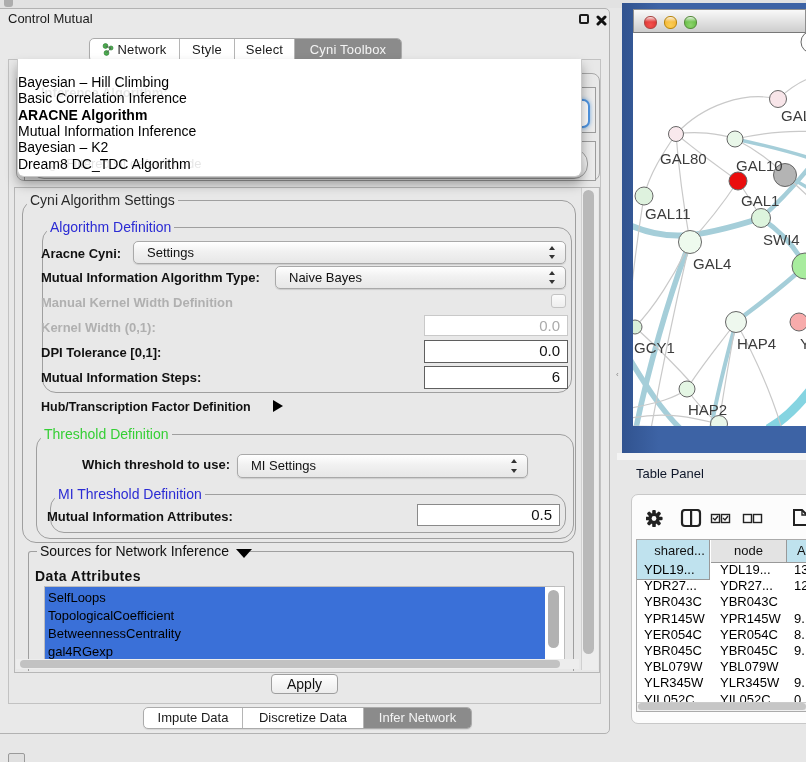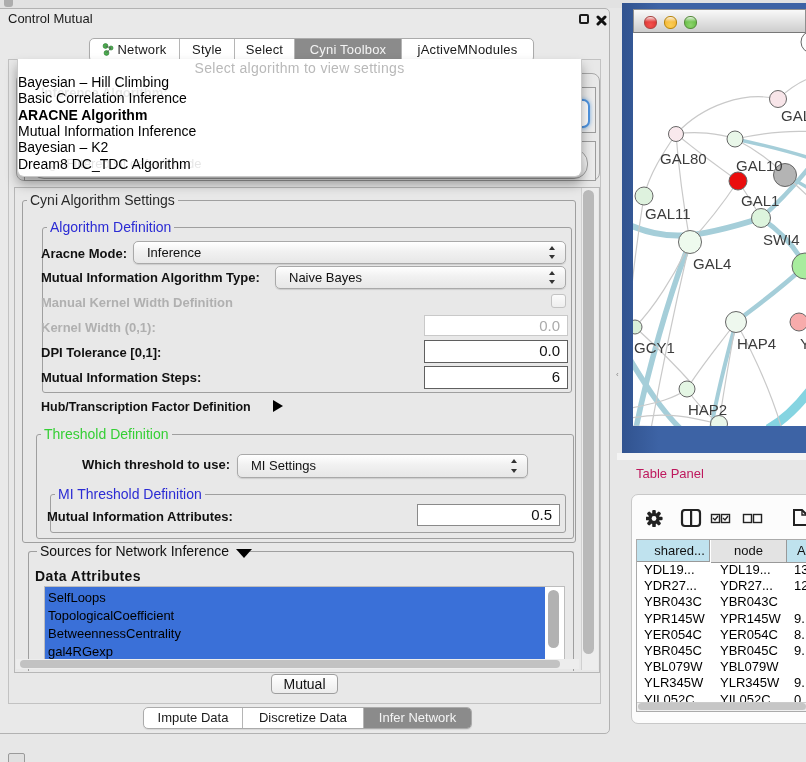--- a/index.html
+++ b/index.html
@@ -10,21 +10,21 @@
   background:linear-gradient(#ffffff,#f1f1f1 45%,#e7e7e7);box-shadow:0 1px 1px rgba(0,0,0,.12);}
 .combo .ct{position:absolute;left:13px;top:3px;font-size:13px;color:#111}
 .arr{position:absolute;width:0;height:0;border-left:3.5px solid transparent;border-right:3.5px solid transparent}
 .arr.up{border-bottom:4.5px solid #333}
 .arr.dn{border-top:4.5px solid #333}
 
 .tf{position:absolute;background:#fff;text-align:right;font-size:15px;padding-right:7px;box-sizing:border-box}
 .tf.en{border:1.2px solid #5f5f5f}
 .tf.dis{border:1px solid #c9c9c9;color:#ababab}
 
-.grp{position:absolute;border:1px solid #9f9f9f;border-radius:3px}
+.grp{position:absolute;border:1px solid #9f9f9f;border-radius:14px}
 .gtitle{position:absolute;top:-9px;left:4px;background:#e8e8e8;padding:0 3px;font-size:14px;white-space:nowrap}
 
 .seg{position:absolute;background:#fff;border:1px solid #ababab;border-radius:5px;display:flex;overflow:hidden;
   box-shadow:0 1px 1px rgba(0,0,0,.08)}
 .seg .s{flex:0 0 auto;text-align:center;line-height:21px;font-size:13px;color:#1a1a1a;border-right:1px solid #b5b5b5}
 .seg .s:last-child{border-right:none}
 .seg .sel{background:#8b8b8b;color:#f4f4f4}
 </style></head>
 <body>
 
@@ -46,21 +46,20 @@
 <div class="seg" style="left:89px;top:38px;height:22px;font-size:13.5px;letter-spacing:0.2px">
   <div class="s" style="width:89px"><svg width="12" height="13" style="vertical-align:-2px;margin-right:3px">
         <circle cx="3.5" cy="3" r="2.4" fill="#4caf50" stroke="#2e7d32" stroke-width="0.7"></circle>
         <circle cx="9" cy="5" r="2" fill="#4caf50" stroke="#2e7d32" stroke-width="0.7"></circle>
         <circle cx="4.5" cy="10" r="2.4" fill="#4caf50" stroke="#2e7d32" stroke-width="0.7"></circle>
         <path d="M3.5 3 L9 5 L4.5 10" fill="none" stroke="#555" stroke-width="0.8"></path>
       </svg>Network</div>
   <div class="s" style="width:54px">Style</div>
   <div class="s" style="width:59px">Select</div>
   <div class="s sel" style="width:106px">Cyni Toolbox</div>
-  <div class="s" style="width:131px">jActiveMNodules</div>
 </div>
 
 <div class="abs" style="left:16px;top:73px;width:582px;height:106px;background:#e9e9e9;border:1px solid #a8a8a8;border-radius:8px"></div>
 <div class="abs" style="left:24px;top:87px;width:570px;height:44px;background:#ececec;border:1px solid #9c9c9c"></div>
 <div class="abs" style="left:300px;top:99px;width:286px;height:25px;background:#fff;border:2.5px solid #4f94e0;border-radius:7px;box-shadow:0 0 4px #7ab2e8"></div>
 <div class="abs" style="left:24px;top:141px;width:570px;height:38px;background:#ececec;border:1px solid #9c9c9c"></div>
 <div class="abs" style="left:30px;top:149px;width:556px;height:28px;background:linear-gradient(#ffffff,#e2e2e2);border:1px solid #a0a0a0;border-radius:14px"></div>
 
 <div class="abs" style="left:14px;top:187px;width:584px;height:484px;background:#e8e8e8;border:1px solid #b7b7b7"></div>
 
@@ -68,23 +67,23 @@
 <div class="abs" style="left:583px;top:190px;width:11px;height:464px;background:#b9b9b9;border-radius:6px"></div>
 
 <div class="grp" style="left:22px;top:200px;width:552px;height:341px">
     <div class="gtitle" style="color:#2a2a2a">Cyni Algorithm Settings</div>
   </div>
 
 <div class="grp" style="left:42px;top:227px;width:528px;height:164px">
     <div class="gtitle" style="color:#2b2bd4">Algorithm Definition</div>
   </div>
 
-<div class="abs b" style="left:41px;top:246px">Aracne Mode:</div>
+<div class="abs b" style="left:41px;top:246px">Aracne Cyni:</div>
 <div class="combo" style="left:133px;top:241px;width:431px;height:21px">
-    <span class="ct">Inference</span>
+    <span class="ct">Settings</span>
   <i class="arr up" style="right:10px;top:4px"></i>
     <i class="arr dn" style="right:10px;bottom:4px"></i>
   </div>
 
 <div class="abs b" style="left:41px;top:270px">Mutual Information Algorithm Type:</div>
 <div class="combo" style="left:275px;top:266px;width:289px;height:21px">
     <span class="ct" style="left:13px">Naive Bayes</span>
   <i class="arr up" style="right:10px;top:4px"></i>
     <i class="arr dn" style="right:10px;bottom:4px"></i>
   </div>
@@ -127,21 +126,21 @@
 <div class="abs b" style="left:35px;top:568px;font-size:14px;letter-spacing:0.4px">Data Attributes</div>
 
 <div class="abs" style="left:44px;top:586px;width:519px;height:74px;background:#fff;border:1px solid #bdbdbd"></div>
 <div class="abs" style="left:45px;top:587px;width:500px;height:72px;background:#3a70d8"></div>
 <div class="abs" style="left:48px;top:589px;color:#000000;font-size:13px;line-height:17.9px">SelfLoops<br>TopologicalCoefficient<br>BetweennessCentrality<br>gal4RGexp</div>
 <div class="abs" style="left:548px;top:590px;width:11px;height:58px;background:#b2b2b2;border-radius:6px"></div>
 
 <div class="abs" style="left:16px;top:659px;width:563px;height:10px;background:#ededed"></div>
 <div class="abs" style="left:20px;top:660px;width:540px;height:8px;background:#c2c2c2;border-radius:4px"></div>
 
-<div class="abs" style="left:271px;top:674px;width:65px;height:18px;background:linear-gradient(#fff,#ececec);border:1px solid #9e9e9e;border-radius:4px;text-align:center;line-height:18px;font-size:14px">Mutual</div>
+<div class="abs" style="left:271px;top:674px;width:65px;height:18px;background:linear-gradient(#fff,#ececec);border:1px solid #9e9e9e;border-radius:4px;text-align:center;line-height:18px;font-size:14px">Apply</div>
 
 <div class="seg" style="left:143px;top:707px;height:20px;font-size:14px">
   <div class="s" style="width:98px;line-height:19px">Impute Data</div>
   <div class="s" style="width:120px;line-height:19px">Discretize Data</div>
   <div class="s sel" style="width:107px;line-height:19px">Infer Network</div>
 </div>
 
 <div class="abs" style="left:622px;top:3px;width:184px;height:450px;background:linear-gradient(90deg,#31538f,#3d63a5 20%,#3d63a5)"></div>
 
 <div class="abs" style="left:633px;top:9px;width:173px;height:24px;background:linear-gradient(#f9f9f9,#cdcdcd);border:1px solid #8f8f8f;border-bottom-color:#787878;box-sizing:border-box"></div>
@@ -215,21 +214,21 @@
     <text x="1" y="320">GCY1</text>
     <text x="104" y="316">HAP4</text>
     <text x="167" y="316">Y</text>
     <text x="55" y="382">HAP2</text>
   </g>
 </svg>
 </div>
 
 <div class="abs" style="left:617px;top:453px;width:189px;height:7px;background:#f4f4f4"></div>
 <div class="abs" style="left:617px;top:460px;width:189px;height:25px;background:#e7e7e7"></div>
-<div class="abs" style="left:636px;top:466px;font-size:13px;color:#be185d">Table Panel</div>
+<div class="abs" style="left:636px;top:466px;font-size:13px;color:#0f172a">Table Panel</div>
 
 <div class="abs" style="left:631px;top:494px;width:185px;height:228px;background:#fcfcfc;border:1px solid #c8c8c8;border-radius:7px"></div>
 
 <svg class="abs" style="left:646px;top:509px" width="160" height="19">
   <g fill="#222">
     <g transform="translate(8,9.5)">
       <rect x="-1.8" y="-8.6" width="3.6" height="5" rx="1.2" transform="rotate(0)"></rect>
         <rect x="-1.8" y="-8.6" width="3.6" height="5" rx="1.2" transform="rotate(45)"></rect>
         <rect x="-1.8" y="-8.6" width="3.6" height="5" rx="1.2" transform="rotate(90)"></rect>
         <rect x="-1.8" y="-8.6" width="3.6" height="5" rx="1.2" transform="rotate(135)"></rect>
@@ -249,32 +248,31 @@
         <path d="M77 9 l2 2 3-4" stroke-width="1.3"></path>
       <rect x="97.5" y="5.5" width="8" height="8"></rect>
         <rect x="107.5" y="5.5" width="8" height="8"></rect>
     </g>
     <path d="M148 1 h8 l5 5 v10 h-13 z" fill="none" stroke="#222" stroke-width="2"></path>
       <path d="M156 1 v5 h5" fill="none" stroke="#222" stroke-width="1.4"></path>
   </g>
 </svg>
 
 <div class="abs" style="left:636px;top:539px;width:170px;height:171px;background:#fff;border:1px solid #aaa;border-right:none;overflow:hidden">
-  <div style="position:absolute;left:0;top:0;width:73px;height:22px;background:#bfe2ee;border-right:1px solid #999;border-bottom:1px solid #999;text-align:center;line-height:22px;font-size:13px;padding-left:13px;box-sizing:border-box">shared...</div>
+  <div style="position:absolute;left:0;top:0;width:73px;height:40px;background:#bfe2ee;border-right:1px solid #999;border-bottom:1px solid #999;text-align:center;line-height:22px;font-size:13px;padding-left:13px;box-sizing:border-box">shared...</div>
   <div style="position:absolute;left:74px;top:0;width:75px;height:22px;background:#e3e3e3;border-right:1px solid #999;border-bottom:1px solid #999;text-align:center;line-height:22px;font-size:13px">node</div>
   <div style="position:absolute;left:150px;top:0;width:60px;height:22px;background:#bfe2ee;border-bottom:1px solid #999;line-height:22px;font-size:13px;padding-left:10px">A</div>
   <div style="position:absolute;left:7px;top:22px;font-size:13px;line-height:16.2px;color:#000">YDL19...<br>YDR27...<br>YBR043C<br>YPR145W<br>YER054C<br>YBR045C<br>YBL079W<br>YLR345W<br>YIL052C</div>
   <div style="position:absolute;left:83px;top:22px;font-size:13px;line-height:16.2px;color:#000">YDL19...<br>YDR27...<br>YBR043C<br>YPR145W<br>YER054C<br>YBR045C<br>YBL079W<br>YLR345W<br>YIL052C</div>
   <div style="position:absolute;left:157px;top:22px;font-size:13px;line-height:16.2px;color:#000">13<br>12<br><br>9.<br>8.<br>9.<br><br>9.<br>0.</div>
   <div style="position:absolute;left:0px;top:162px;width:170px;height:9px;background:#f0f0f0;border-top:1px solid #ccc"></div>
   <div style="position:absolute;left:1px;top:163px;width:168px;height:7px;background:#c6c6c6;border-radius:4px"></div>
 </div>
 
 <div class="abs" style="left:616px;top:370px;width:5px;height:6px;color:#888;font-size:8px">‹</div>
 
 <div class="abs" style="left:8px;top:753px;width:15px;height:9px;background:#e0e0e0;border:1px solid #9a9a9a;border-radius:2px"></div>
 
 <div class="abs" style="left:17px;top:59px;width:563px;height:117px;background:#fff;border:1px solid #c9c9c9;border-top:none;border-radius:0 0 7px 7px;box-shadow:0 7px 12px rgba(0,0,0,.35)">
-  <div style="position:absolute;left:0;top:1px;width:100%;text-align:center;color:#b9b9b9;font-size:14px;letter-spacing:0.3px">Select algorithm to view settings</div>
   <div style="position:absolute;left:23px;top:26px;color:rgba(0,0,0,0.10);font-size:13px;font-weight:bold">Inference Algorithm:</div>
 <div style="position:absolute;left:31px;top:97px;color:rgba(0,0,0,0.10);font-size:13px">galFiltered.sif default node</div>
 <div style="position:absolute;left:0px;top:15px;font-size:14px;line-height:16.35px;color:#000">Bayesian – Hill Climbing<br>Basic Correlation Inference<br><b>ARACNE Algorithm</b><br>Mutual Information Inference<br>Bayesian – K2<br>Dream8 DC_TDC Algorithm</div>
 </div>
 
 </body></html>

